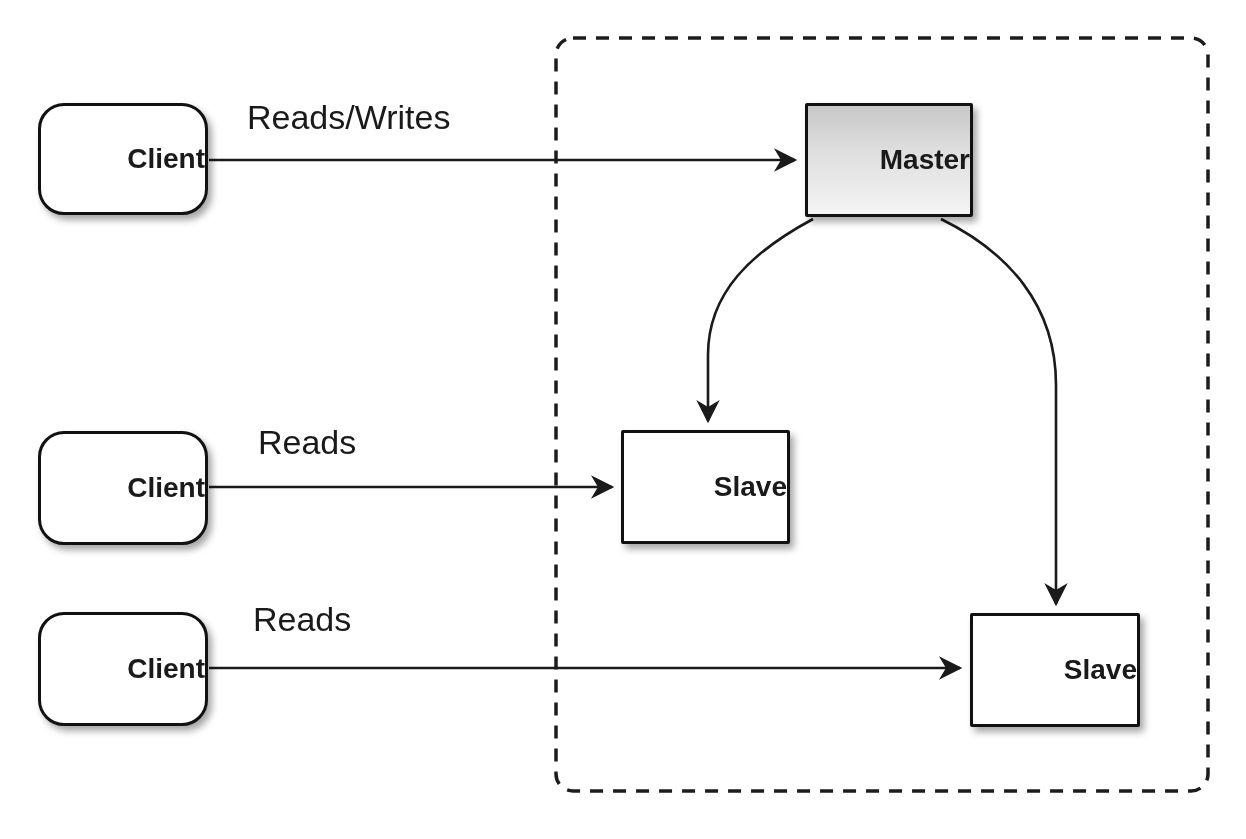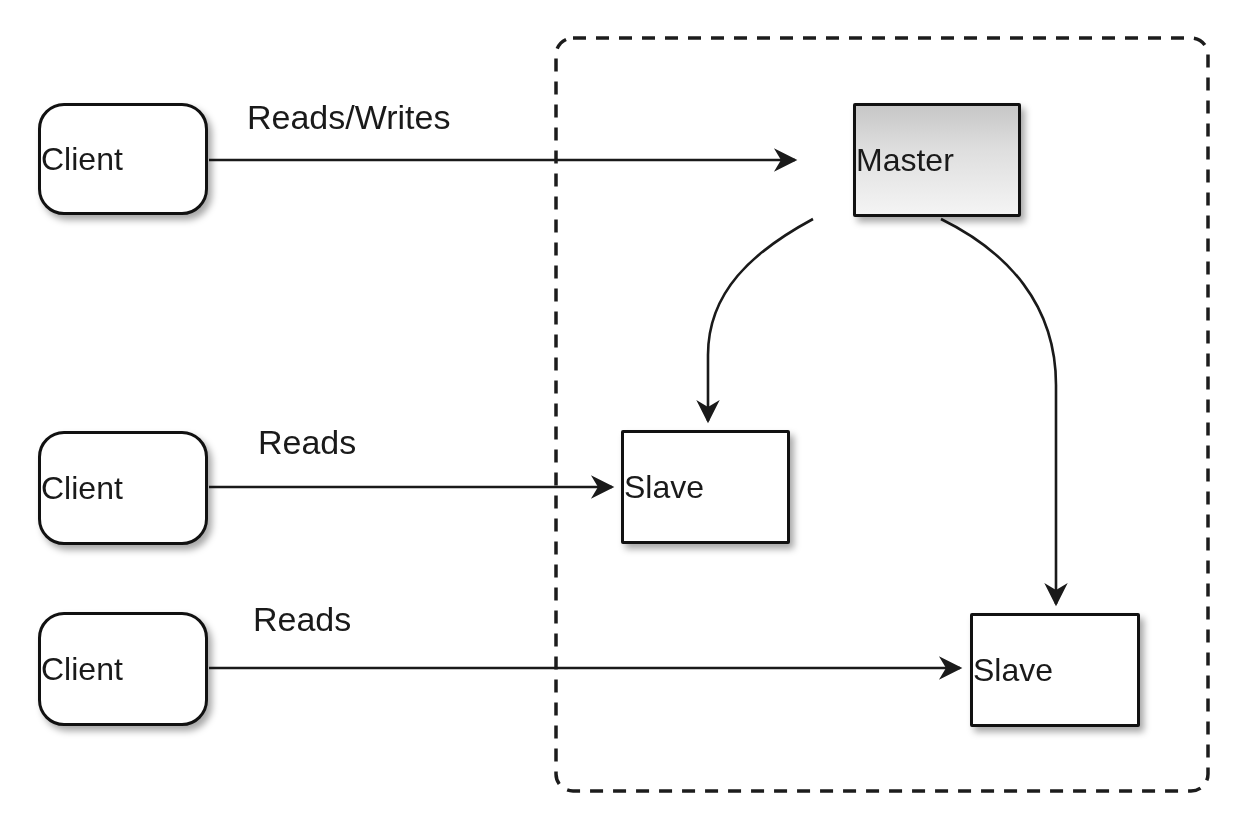--- a/index.html
+++ b/index.html
@@ -20,45 +20,45 @@
     left: 0; top: 0;
     width: 1246px;
     height: 839px;
     z-index: 1;
   }
   .node {
     position: absolute;
     box-sizing: border-box;
     display: flex;
     align-items: center;
-    justify-content: flex-start;
-    font-size: 32px;
+    justify-content: flex-end;
+    font-size: 28px;
     color: #1a1a1a;
     background: #ffffff;
     border: 3.5px solid #111111;
     box-shadow: 4px 5px 7px rgba(0,0,0,0.35);
     z-index: 2;
+    font-weight: bold;
   }
   .client {
     left: 38px;
     width: 170px;
     height: 112px;
     border-radius: 26px;
   }
   #client-1 { top: 103px; }
   #client-2 { top: 431px; height: 114px; }
   #client-3 { top: 612px; height: 114px; }
   #master {
     left: 805px;
     top: 103px;
     width: 168px;
     height: 114px;
     border-radius: 2px;
     background: linear-gradient(to bottom, #c7c7c7 0%, #dedede 40%, #f4f4f4 100%);
-    margin-left: 48px;
   }
   #slave-1 {
     left: 621px;
     top: 430px;
     width: 169px;
     height: 114px;
     border-radius: 2px;
   }
   #slave-2 {
     left: 970px;

